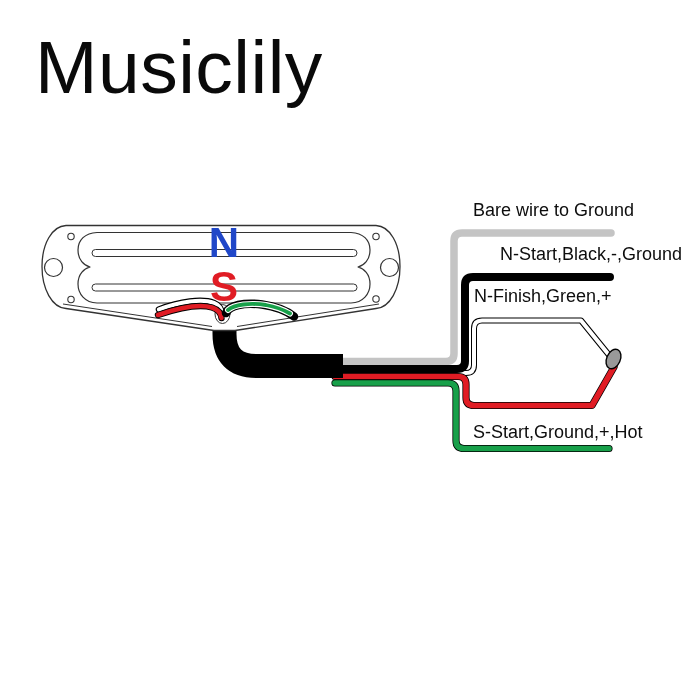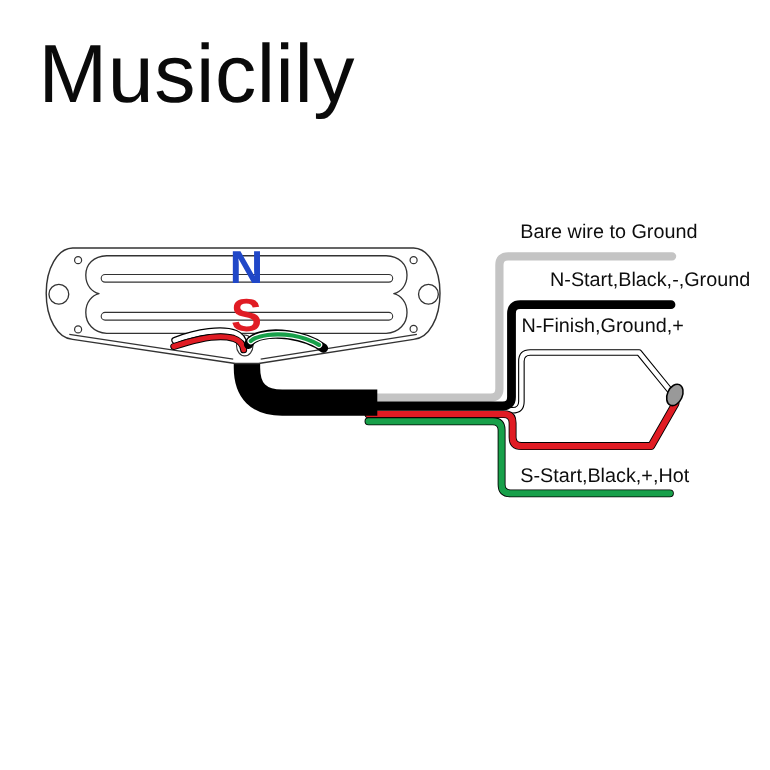--- a/index.html
+++ b/index.html
@@ -78,16 +78,16 @@
       <path d="M158 315 C180 307.5 200 304 212 307.5 C218 309.5 221 313 221.5 318" stroke-width="4.6" stroke="#E01C24"></path>
 
       <path d="M226 313 C229 305.5 244 302 262 304.5 C276 306.5 287 311 294 316.5" stroke="#000000" stroke-width="8.5"></path>
       <path d="M228 310 C234 304.5 250 302.5 266 305 C276 306.8 284 310 290 313.5" stroke="#ffffff" stroke-width="6"></path>
       <path d="M228 310 C234 304.5 250 302.5 266 305 C276 306.8 284 310 290 313.5" stroke-width="3.8" stroke="#18A04A"></path>
     </g>
   </svg>
 
   <div class="wire-label lbl-bare">Bare wire to Ground</div>
   <div class="wire-label lbl-nstart">N-Start,Black,-,Ground</div>
-  <div class="wire-label lbl-nfinish">N-Finish,Ground,+</div>
-  <div class="wire-label lbl-sstart">S-Start,Black,+,Hot</div>
+  <div class="wire-label lbl-nfinish">N-Finish,Green,+</div>
+  <div class="wire-label lbl-sstart">S-Start,Ground,+,Hot</div>
 
 </div>
 
 </body></html>

